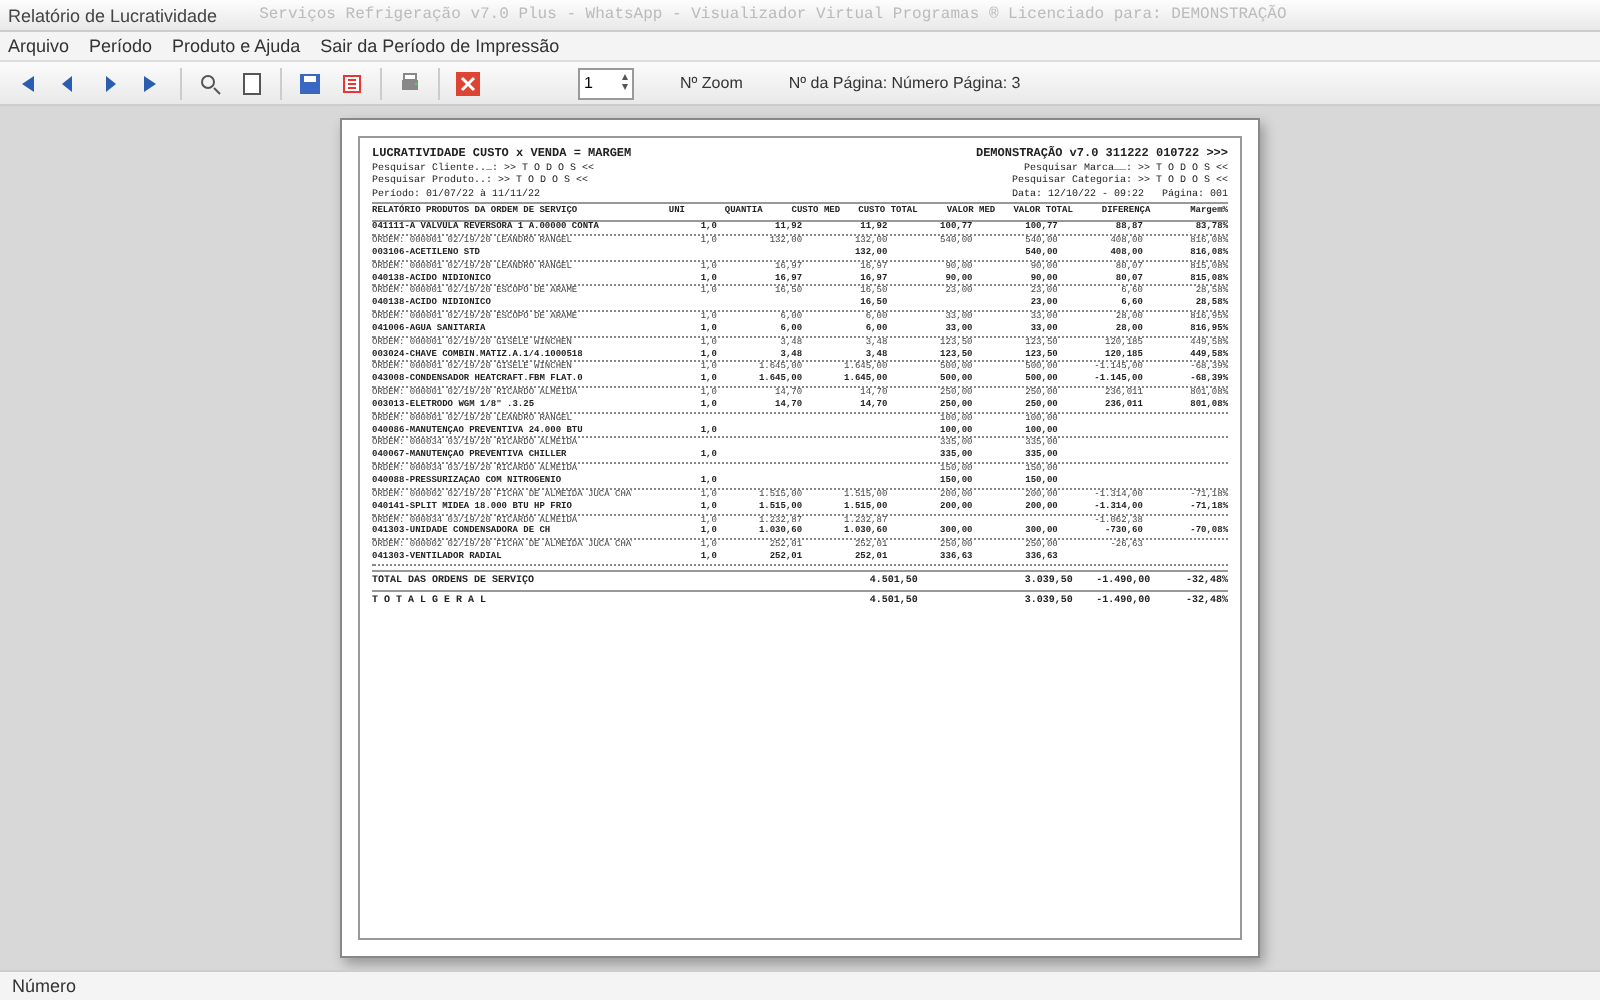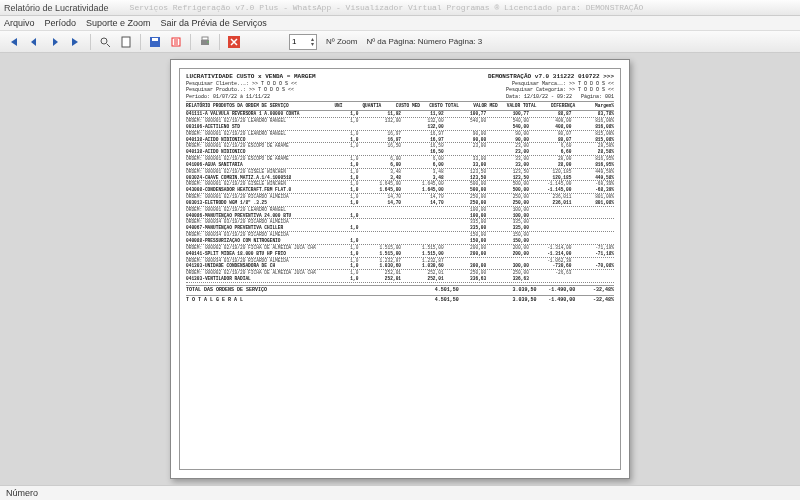--- a/index.html
+++ b/index.html
@@ -5,21 +5,21 @@
   * { margin: 0; padding: 0; box-sizing: border-box; }
   html, body { width: 800px; height: 500px; overflow: hidden; font-family: "Segoe UI", Tahoma, sans-serif; background: #d4d0c8; }
   .titlebar { height: 16px; background: linear-gradient(to bottom, #fdfdfd, #e8e8e8); border-bottom: 1px solid #ccc; display: flex; align-items: center; padding: 1px 4px; font-size: 9px; color: #444; }
   .titlebar .faded { color: #bbb; margin-left: 21px; font-size: 8px; font-family: Liberation Mono, monospace; }
   .menubar { height: 15px; background: #f4f4f4; border-bottom: 1px solid #ddd; display: flex; align-items: center; padding: 0 4px; font-size: 9px; color: #333; gap: 10px; }
   .menubar span { cursor: default; }
   .toolbar { height: 22px; background: linear-gradient(to bottom, #fbfbfb, #e9e9e9); border-bottom: 1px solid #ccc; display: flex; align-items: center; padding: 0 4px; gap: 3px; font-size: 8px; }
   .tbtn { width: 18px; height: 18px; display: flex; align-items: center; justify-content: center; border: 1px solid transparent; border-radius: 2px; cursor: pointer; }
   .tbtn svg { width: 12px; height: 12px; }
   .sep { width: 1px; height: 16px; background: #ccc; margin: 0 2px; }
-  .zoomlbl, .pagelbl { font-size: 8px; color: #333; margin-left: 6px; text-align: center; }
+  .zoomlbl, .pagelbl { font-size: 8px; color: #333; margin-left: 20px; text-align: center; }
   .spin { width: 28px; height: 16px; border: 1px solid #999; background: #fff; font-size: 8px; display: flex; align-items: center; padding: 0 2px; justify-content: space-between; }
   .spin .ar { font-size: 6px; line-height: 5px; color: #555; }
   .viewport { position: relative; height: 432px; background: #d8d8d8; overflow: hidden; }
   .page { position: absolute; left: 50%; top: 6px; transform: translateX(-50%); width: 460px; height: 420px; background: #fff; border: 1px solid #888; box-shadow: 2px 3px 6px rgba(0,0,0,0.3); }
   .page-inner { position: absolute; inset: 8px; border: 1px solid #999; padding: 4px 6px; font-family: "Courier New", monospace; font-size: 5.2px; color: #222; line-height: 1.3; }
   .rpt-top { display: flex; justify-content: space-between; font-weight: bold; font-size: 6px; }
   .rpt-sub { display: flex; justify-content: space-between; font-size: 5px; }
   .rpt-hr { border-top: 1px solid #999; margin: 1px 0; }
   .cols { display: flex; font-weight: bold; font-size: 4.5px; gap: 2px; border-bottom: 1px solid #999; padding-bottom: 1px; }
   .cols span:nth-child(1){ flex: 3.2; }
@@ -38,22 +38,22 @@
 <body>
 
 <div class="titlebar">
   <span>Relatório de Lucratividade</span>
   <span class="faded">Serviços Refrigeração v7.0 Plus - WhatsApp - Visualizador Virtual Programas ® Licenciado para: DEMONSTRAÇÃO</span>
 </div>
 
 <div class="menubar">
   <span>Arquivo</span>
   <span>Período</span>
-  <span>Suporte e Zoom</span>
-  <span>Sair da Prévia de Serviços</span>
+  <span>Produto e Ajuda</span>
+  <span>Sair da Período de Impressão</span>
 </div>
 
 <div class="toolbar">
   <div class="tbtn">
       <svg viewBox="0 0 12 12">
         <path d="M2 2v8M10 2L4 6l6 4z" fill="#2a5db0"></path>
       </svg>
     </div>
   <div class="tbtn">
       <svg viewBox="0 0 12 12">

